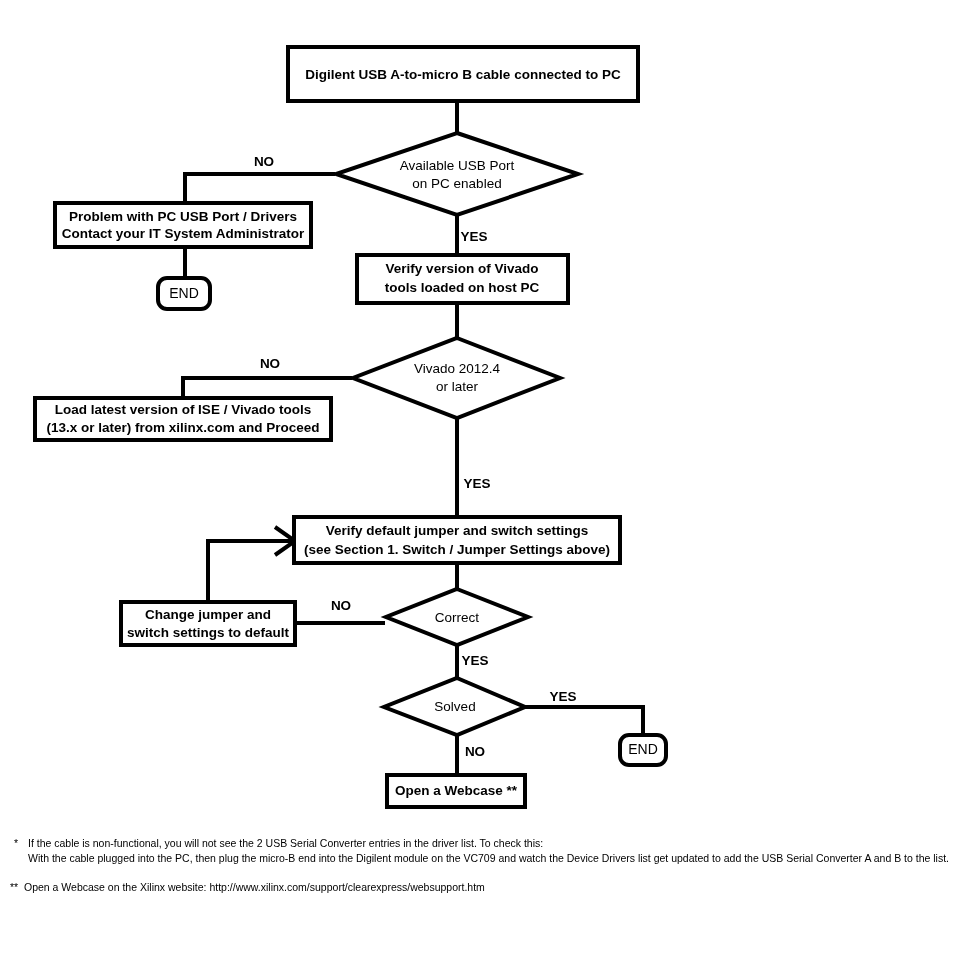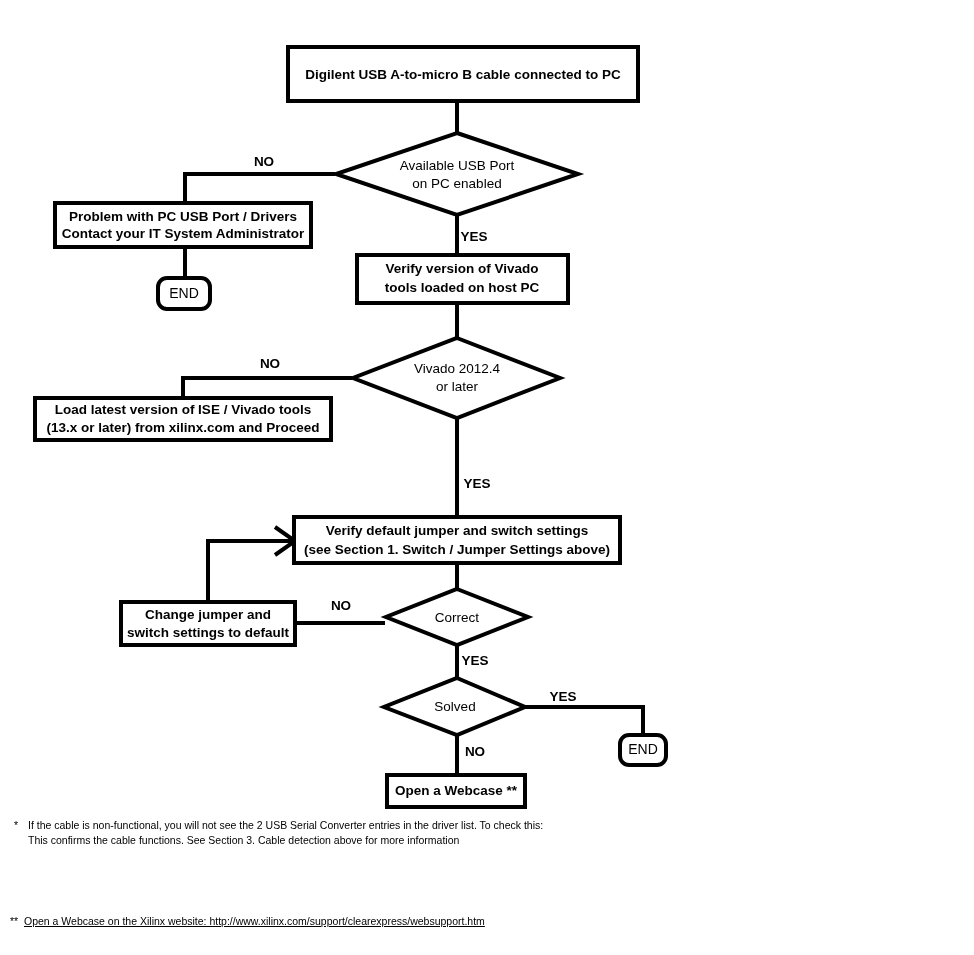--- a/index.html
+++ b/index.html
@@ -185,22 +185,22 @@
     <text class="branch-label" x="475" y="752">NO</text>
 
     <rect class="shape-stroke" x="620" y="735" width="46" height="30" rx="9" ry="9"></rect>
     <text class="end-text" x="643" y="750">END</text>
 
     <rect class="shape-stroke" x="387" y="775" width="138" height="32"></rect>
     <text class="node-text" x="456" y="791">Open a Webcase **</text>
 
   </svg>
 
-  <div class="footnote-block" style="left:14px; top:818px;">
+  <div class="footnote-block" style="left:14px; top:836px;">
     <span class="footnote-line"><span class="fn-marker">*</span><span>If the cable is non-functional, you will not see the 2 USB Serial Converter entries in the driver list.  To check this:</span></span>
-    <span class="footnote-line"><span class="fn-indent"></span><span>This confirms the cable functions.  See Section 3. Cable detection above for more information</span></span>
+    <span class="footnote-line"><span class="fn-indent"></span><span>With the cable plugged into the PC, then plug the micro-B end into the Digilent module on the VC709 and watch the Device Drivers list get updated to add the USB Serial Converter A and B to the list.</span></span>
   </div>
 
-  <div class="footnote-block" style="left:10px; top:914px;text-decoration:underline;">
+  <div class="footnote-block" style="left:10px; top:880px;">
     <span class="footnote-line"><span class="fn-marker">**</span><span>Open a Webcase on the Xilinx website: http://www.xilinx.com/support/clearexpress/websupport.htm</span></span>
   </div>
 
 </div>
 
 </body></html>

